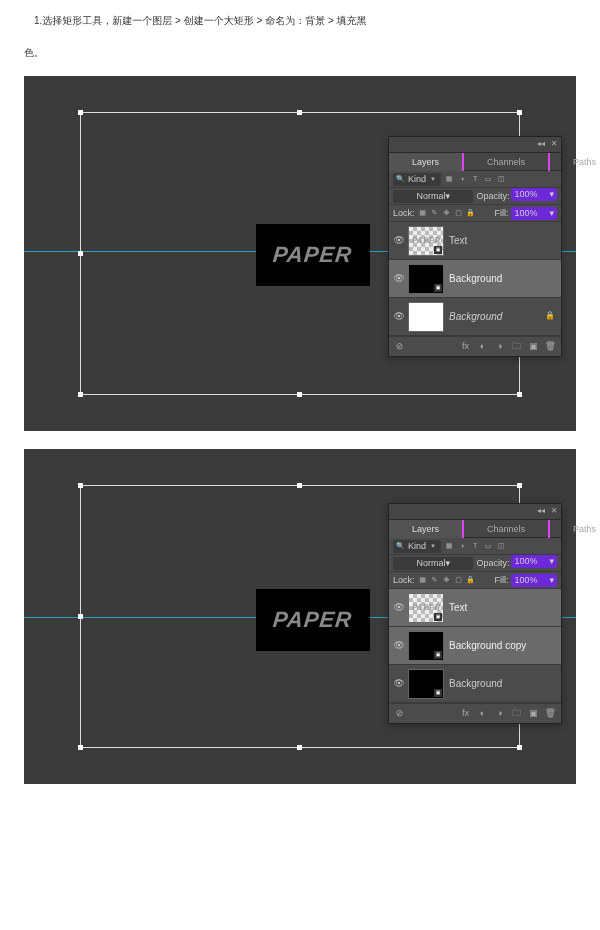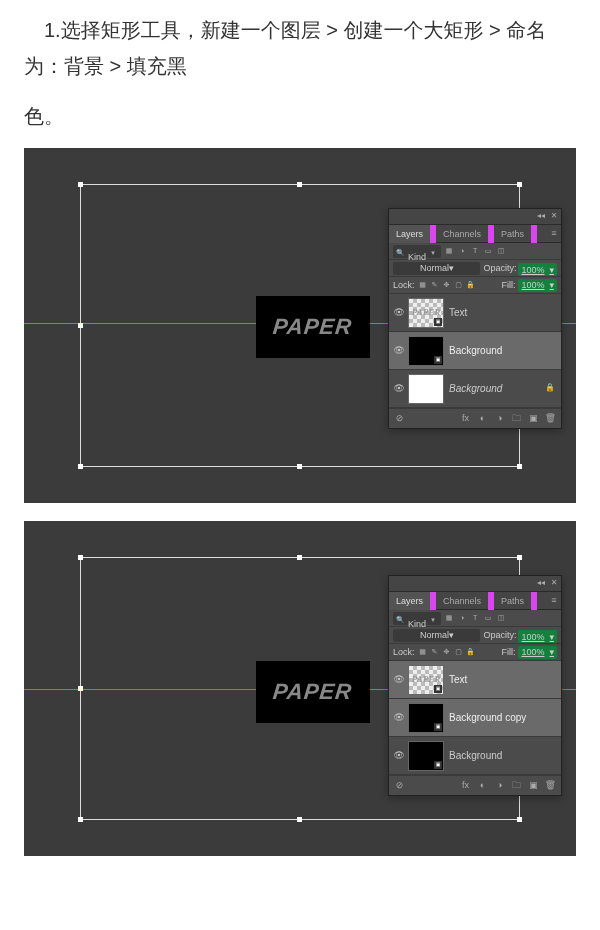--- a/index.html
+++ b/index.html
@@ -6,21 +6,21 @@
     body {
       font-family: "Microsoft YaHei", Arial, sans-serif;
       background: #fff;
       width: 600px;
       font-size: 14px;
       color: #333;
       line-height: 1.8;
     }
     .content { padding: 10px 24px; }
     .heading { margin-bottom: 2px; font-size: 14px; color: #333; text-indent: 1em; }
-    .step { margin: 2px 0 14px 0; font-size: 20px; color: #333; text-indent: 1em; }
+    .step { margin: 2px 0 14px 0; font-size: 10px; color: #333; text-indent: 1em; }
     .continue { text-indent: 0; }
     .ps-canvas-wrap {
       background: #3b3b3b;
       width: 100%;
       height: 355px;
       position: relative;
       margin-bottom: 18px;
     }
     .doc-bounds {
       position: absolute;
@@ -80,38 +80,38 @@
       position:absolute; right: 0; display:flex; gap: 3px; padding-right:2px;
     }
     .panel-top-btn { width: 10px; height: 10px; display:flex; align-items:center; justify-content:center; color:#aaa; font-size:8px;}
     .panel-tabs {
       display: flex; gap: 0;
       height: 18px;
       background: #454545;
       border-bottom: 1px solid #2a2a2a;
     }
     .tab {
-      padding: 0 7px; height: 18px; line-height: 18px;
+      padding: 0 23px; height: 18px; line-height: 18px;
       font-size: 9px; color: #aaa;
-      border-right: 6px solid #d946ef;
+      border-right: 2px solid #d946ef;
     }
     .tab.active { background: #535353; color: #ddd; }
     .panel-menu-icon { margin-left: auto; width: 14px; text-align:center; color:#aaa; }
     .filter-row, .blend-row, .lock-row {
       display: flex; align-items: center;
       height: 17px; padding: 0 4px;
       gap: 3px;
       border-bottom: 1px solid #3a3a3a;
       background: #4b4b4b;
     }
-    .kind-dd { display:flex; align-items:flex-start; gap:2px; background:#3a3a3a; padding: 4px 3px; height:13px; border-radius:2px; }
+    .kind-dd { display:flex; align-items:center; gap:2px; background:#3a3a3a; padding: 4px 3px; height:13px; border-radius:2px; }
     .mini-icon { width: 10px; height: 10px; display:inline-flex; align-items:center; justify-content:center; font-size:7px; color:#aaa;}
     .blend-dd { flex:1; background:#3a3a3a; height:13px; padding:0 4px; display:flex; align-items:center; justify-content:center; border-radius:2px;}
-    .opacity-grp { display:flex; align-items:flex-end; gap:2px; }
-    .pct-dd { background:#15803d; height:13px; padding:0 3px; display:flex; align-items:center; gap:5px; border-radius:2px;text-decoration:underline;}
+    .opacity-grp { display:flex; align-items:flex-start; gap:2px; }
+    .pct-dd { background:#6d28d9; height:13px; padding:0 3px; display:flex; align-items:center; gap:12px; border-radius:2px;}
     .lock-icons { display:flex; gap:2px; }
     .layer-list { }
     .layer {
       display: flex; align-items: center;
       height: 38px; padding: 0 4px;
       border-bottom: 1px solid #3a3a3a;
       background: #4b4b4b; gap: 3px;
     }
     .layer.selected { background: #6a6a6a; }
     .layer.selected .layer-name { color: #eee; }

